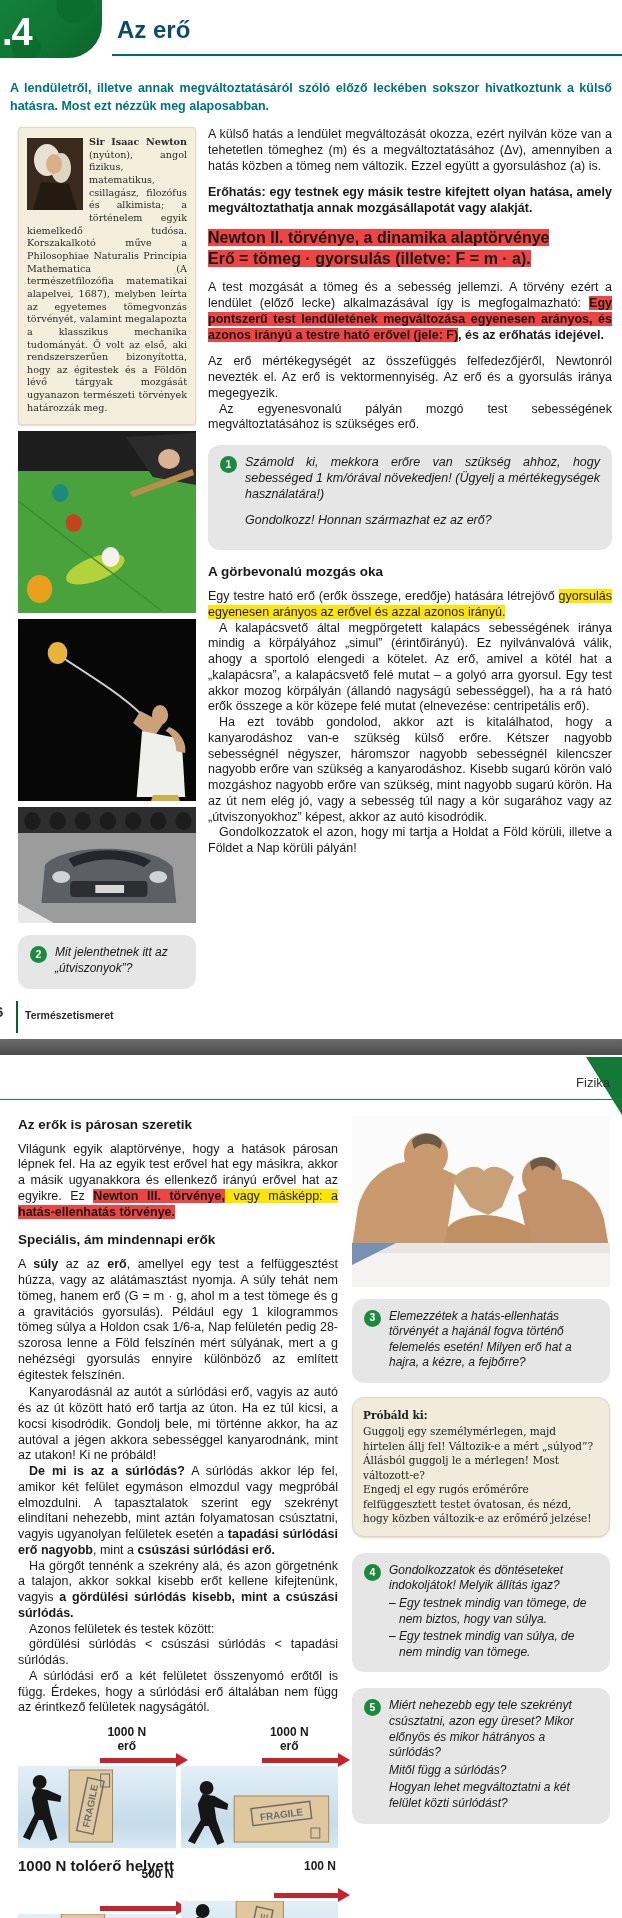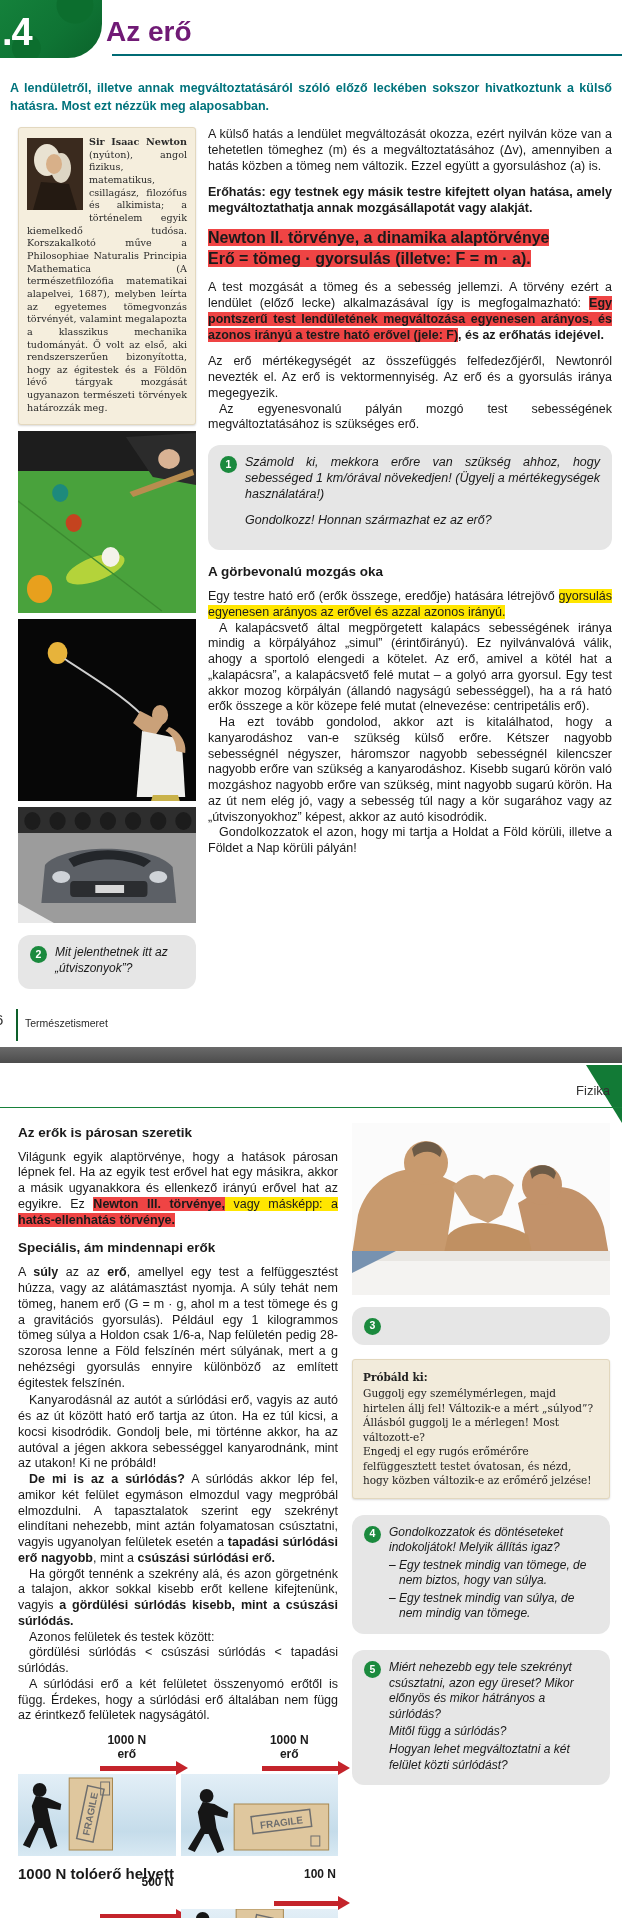--- a/index.html
+++ b/index.html
@@ -22,22 +22,22 @@
                 radial-gradient(circle at 30% 85%, #0c6e2e 0 14px, transparent 15px),
                 linear-gradient(135deg,#15833c 0%, #0f7434 60%, #0b632b 100%);
     border-radius: 0 0 34px 0;
   }
   .badge .chnum {
     position:absolute; left:8px; bottom:4px; color:#fff;
     font-size:38px; font-weight:bold; letter-spacing:-1px;
     font-family:"Liberation Sans", sans-serif;
   }
   .p1-title {
-    position:absolute; left:106px; top:16px;
-    font-size:28px; font-weight:bold; color:#701a75;
+    position:absolute; left:117px; top:16px;
+    font-size:24px; font-weight:bold; color:#0c4a6e;
   }
   .p1-title-rule { position:absolute; left:112px; right:0; top:54px; height:2px; background:#006b74; }
 
   .intro {
     margin: 6px 10px 12px 10px;
     color:#00737c; font-size:12.5px; line-height:1.4; font-weight:bold;
     text-align:justify;
   }
 
   .cols { display:flex; padding:0 10px 0 18px; gap:12px; }
@@ -73,21 +73,21 @@
   .rcol p, .lcol p.cap { font-size:12.5px; line-height:1.26; text-align:justify; }
   .rcol p { margin-bottom:11px; }
   .rcol p.ind, .p2l p.ind { text-indent:11px; margin-bottom:0; }
   .rcol p.tight { margin-bottom:0; }
   .b  { font-weight:bold; }
   .h  { background:#ffe600; }
   .hb { background:#ef4444; font-weight:bold; }
   .law { margin-bottom:11px; line-height:1.3; }
   .subhead { font-size:13.5px; font-weight:bold; margin:14px 0 10px 0; }
 
-  .pfooter { position:relative; margin:20px 0 0 0; height:34px; }
+  .pfooter { position:relative; margin:12px 0 0 0; height:34px;font-weight:bold; }
   .pfooter .pgnum { position:absolute; left:-5px; top:2px; font-size:15px; color:#333; }
   .pfooter .vline { position:absolute; left:16px; top:0; width:1.5px; height:32px; background:#0d5f2a; }
   .pfooter .plabel { position:absolute; left:25px; top:8px; font-size:10.5px; color:#2a2a2a; }
 
   
   .divider { height:16px; background:linear-gradient(#6a6a6a,#4c4c4c); margin:4px 0 0 0; }
 
   
   .page2 { position:relative; min-height:966px; background:#fff; padding-top:4px; }
   .corner-tri { position:absolute; top:2px; right:0; }
@@ -114,21 +114,21 @@
     border-left:12px solid #c4242b; border-top:7.5px solid transparent; border-bottom:7.5px solid transparent;
   }
   .scene { position:relative; width:100%; height:82px; background:linear-gradient(#e3eff7 0%, #c5dcea 70%, #d8e9f3 100%); }
   .scene svg { display:block; width:100%; height:100%; }
   .p3head { text-align:left; font-weight:bold; font-size:15px; margin:4px 0 8px 0; }
   .floatlab { position:absolute; right:2px; top:14px; font-weight:bold; font-size:12px; text-align:right; }
 
   
   .armphoto { width:100%; height:172px; display:block; }
   .probald {
-    background:#f2ebdb; border:1px solid #e2d7bd; border-radius:3px;
+    background:#f2ebdb; border:1px solid #e2d7bd; border-radius:12px;
     box-shadow:0 1px 2px rgba(0,0,0,.15);
     padding:10px 10px; margin-top:14px;
     font-family:"DejaVu Serif", serif; font-size:10.5px; line-height:1.38; color:#222;
   }
   .probald .ptitle { font-weight:bold; margin-bottom:2px; }
 </style>
 </head>
 <body>
 
 <div class="sheet">
@@ -378,20 +378,23 @@
           <path d="M178 48 C184 40 200 40 204 50 L202 56 C194 48 184 50 180 56 Z" fill="#6c5a46"></path>
           <path d="M100 64 C112 52 124 48 132 56 C140 48 152 52 162 62 L150 92 L136 100 L118 92 Z" fill="#caa078"></path>
           <path d="M96 112 C110 96 148 96 176 112 L180 130 L92 130 Z" fill="#c09062"></path>
           <rect x="0" y="128" width="258" height="10" fill="#e8e6e2"></rect>
           <path d="M0 138 L258 138 L258 172 L0 172 Z" fill="#f4f3f1"></path>
           <path d="M0 150 L44 128 L0 128 Z" fill="#7792b0"></path>
         </svg>
 
         <div class="taskbox">
           <div class="tnum">3</div>
+          <div class="tbody">
+            <p>Elemezzétek a hatás-ellenhatás törvényét a hajánál fogva történő felemelés esetén! Milyen erő hat a hajra, a kézre, a fejbőrre?</p>
+          </div>
         </div>
 
         <div class="probald">
           <div class="ptitle">Próbáld ki:</div>
           <div>Guggolj egy személymérlegen, majd hirtelen állj fel! Változik-e a mért „súlyod”?</div>
           <div>Állásból guggolj le a mérlegen! Most változott-e?</div>
           <div>Engedj el egy rugós erőmérőre felfüggesztett testet óvatosan, és nézd, hogy közben változik-e az erőmérő jelzése!</div>
         </div>
 
         <div class="taskbox" style="margin-top:16px;">

